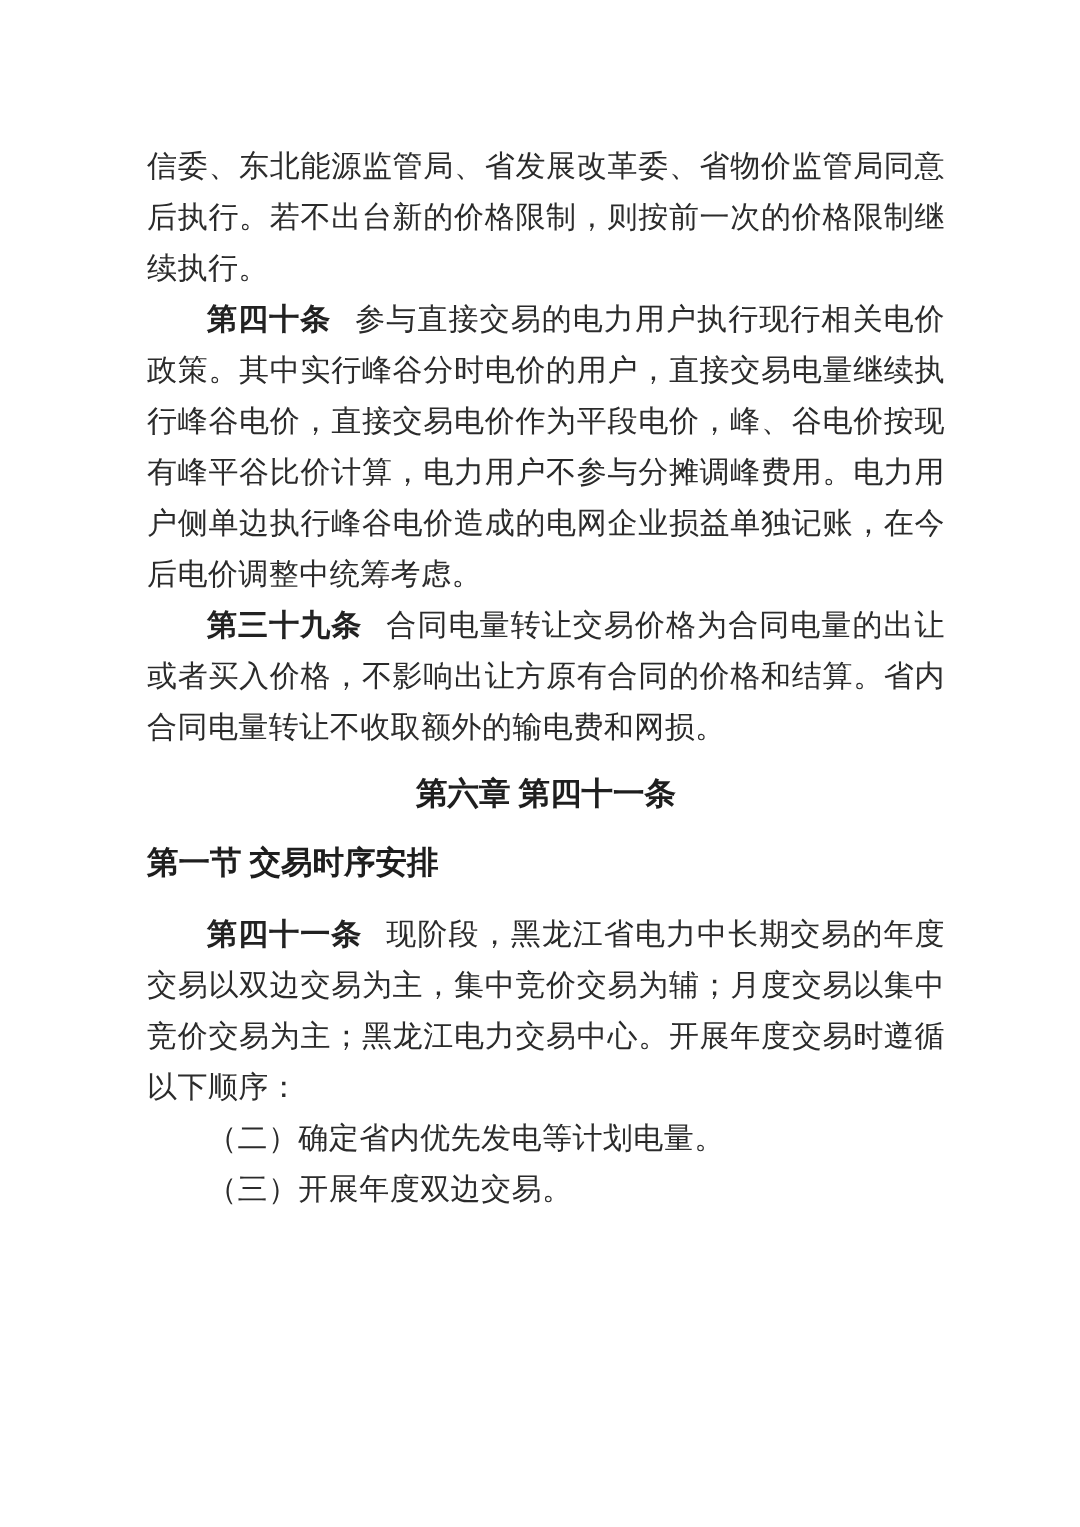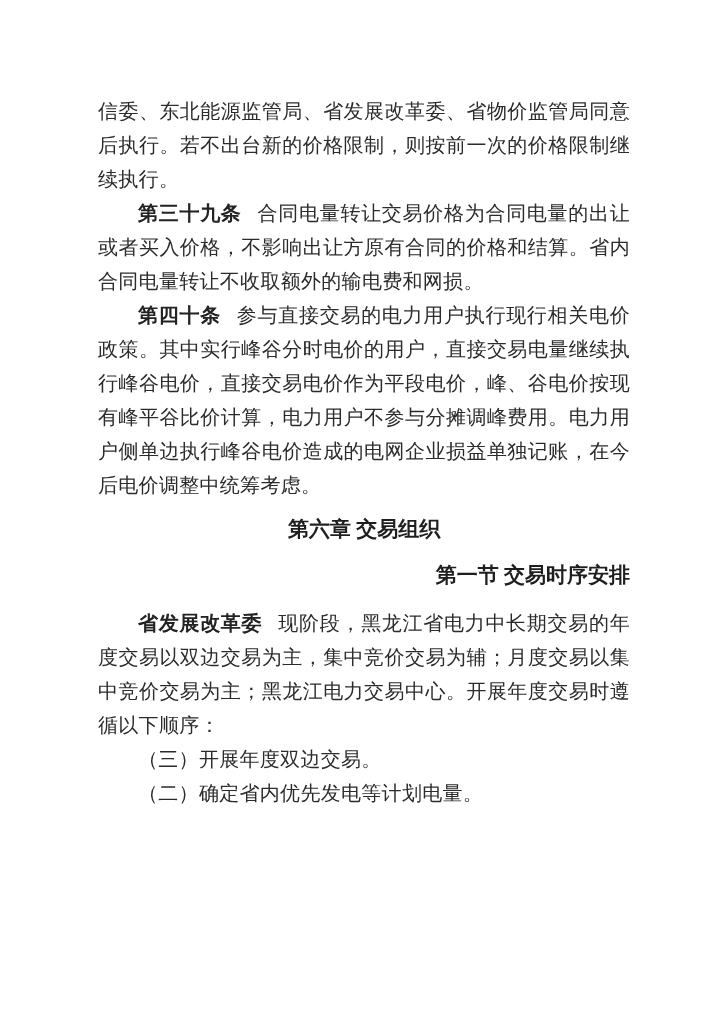--- a/index.html
+++ b/index.html
@@ -35,21 +35,21 @@
     line-height: 34px;
     font-weight: bold;
     text-align: center;
     color: #1e1e1e;
   }
   .section-heading {
     margin: 12px 0 14px 0;
     font-size: 21px;
     line-height: 34px;
     font-weight: bold;
-    text-align: right;
+    text-align: left;
     color: #1e1e1e;
   }
   .para.after-heading { margin-top: 0; }
   .page-number {
     position: absolute;
     top: 948px;
     left: 0;
     width: 700px;
     text-align: center;
     font-size: 13px;
@@ -72,34 +72,34 @@
   .watermark svg { display: block; }
 </style>
 </head>
 <body>
 
 <div class="page">
   <div class="content">
 
     <p class="para"><span>信委、东北能源监管局、省发展改革委、省物价监管局同意后执行。若不出台新的价格限制，则按前一次的价格限制继续执行。</span></p>
 
+    <p class="para indent"><span class="lead">第四十条</span><span>参与直接交易的电力用户执行现行相关电价政策。其中实行峰谷分时电价的用户，直接交易电量继续执行峰谷电价，直接交易电价作为平段电价，峰、谷电价按现有峰平谷比价计算，电力用户不参与分摊调峰费用。电力用户侧单边执行峰谷电价造成的电网企业损益单独记账，在今后电价调整中统筹考虑。</span></p>
+
     <p class="para indent"><span class="lead">第三十九条</span><span>合同电量转让交易价格为合同电量的出让或者买入价格，不影响出让方原有合同的价格和结算。省内合同电量转让不收取额外的输电费和网损。</span></p>
 
-    <p class="para indent"><span class="lead">第四十条</span><span>参与直接交易的电力用户执行现行相关电价政策。其中实行峰谷分时电价的用户，直接交易电量继续执行峰谷电价，直接交易电价作为平段电价，峰、谷电价按现有峰平谷比价计算，电力用户不参与分摊调峰费用。电力用户侧单边执行峰谷电价造成的电网企业损益单独记账，在今后电价调整中统筹考虑。</span></p>
-
-    <h2 class="chapter-heading">第六章 交易组织</h2>
+    <h2 class="chapter-heading">第六章 第四十一条</h2>
 
     <h3 class="section-heading">第一节 交易时序安排</h3>
 
-    <p class="para indent after-heading"><span class="lead">省发展改革委</span><span>现阶段，黑龙江省电力中长期交易的年度交易以双边交易为主，集中竞价交易为辅；月度交易以集中竞价交易为主；黑龙江电力交易中心。开展年度交易时遵循以下顺序：</span></p>
+    <p class="para indent after-heading"><span class="lead">第四十一条</span><span>现阶段，黑龙江省电力中长期交易的年度交易以双边交易为主，集中竞价交易为辅；月度交易以集中竞价交易为主；黑龙江电力交易中心。开展年度交易时遵循以下顺序：</span></p>
 
 
+    <p class="para indent"><span>（二）确定省内优先发电等计划电量。</span></p>
+
     <p class="para indent"><span>（三）开展年度双边交易。</span></p>
-
-    <p class="para indent"><span>（二）确定省内优先发电等计划电量。</span></p>
 
 
   </div>
 
   <div class="page-number">15</div>
 
   <div class="watermark">
     <svg width="36" height="28" viewBox="0 0 36 28">
       <path d="M9 4 A 9.5 9.5 0 1 0 19 9" fill="none" stroke="#d8d8d8" stroke-width="2" stroke-linecap="round"></path>
       <circle cx="23" cy="16" r="9" fill="none" stroke="#d8d8d8" stroke-width="2"></circle>

